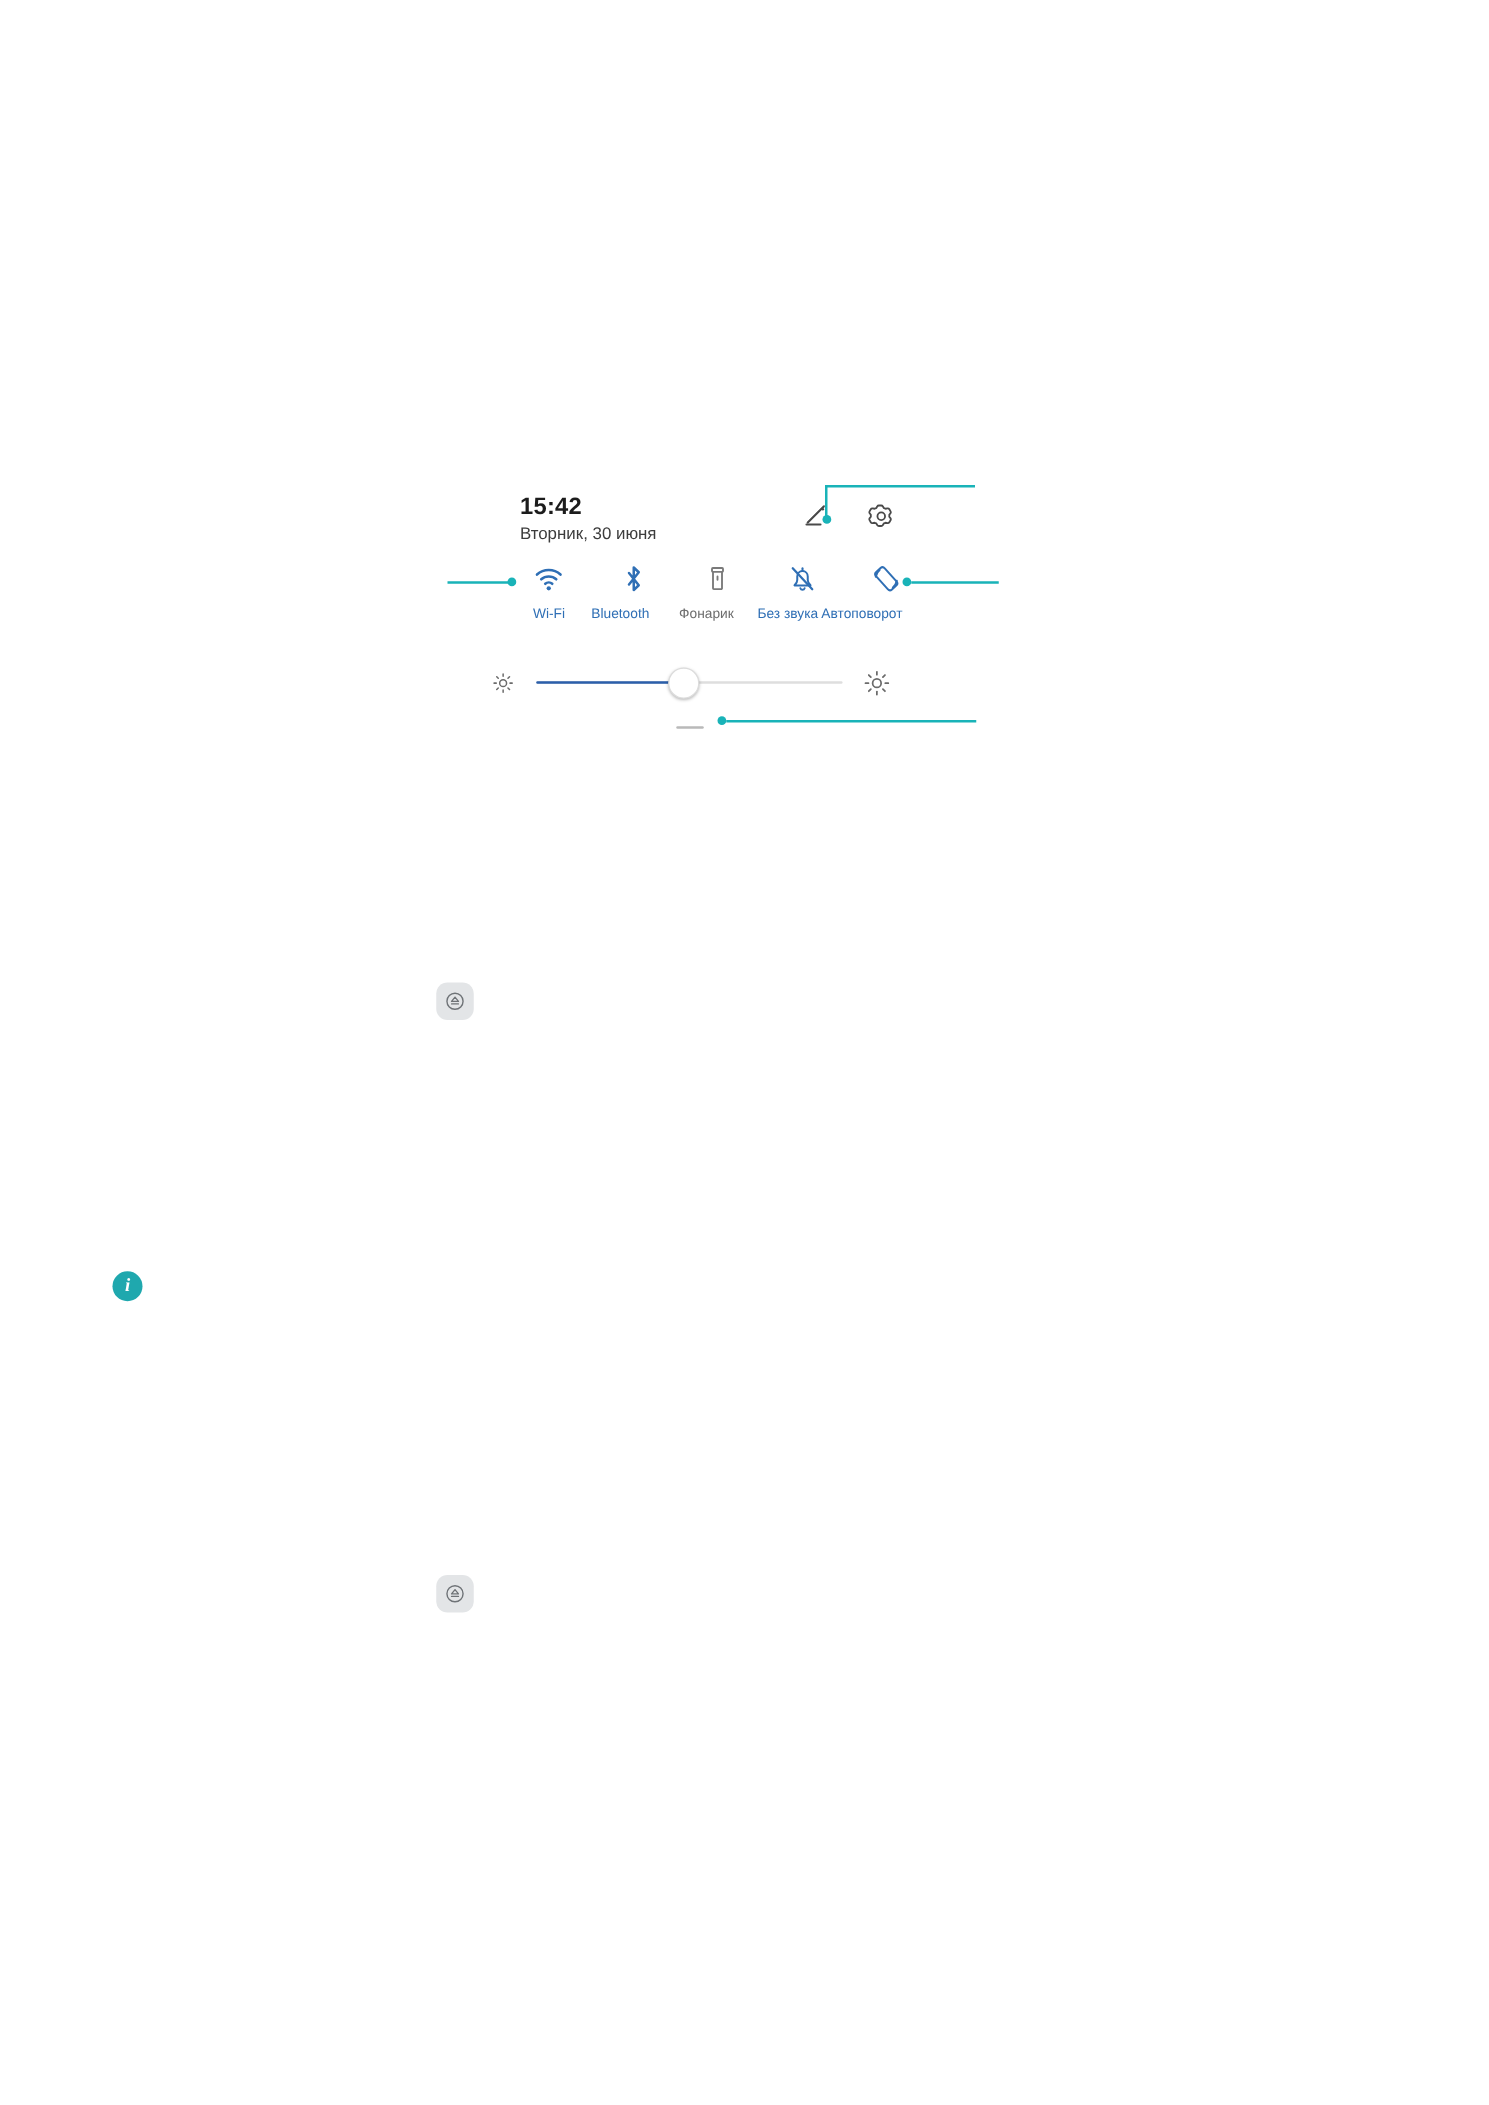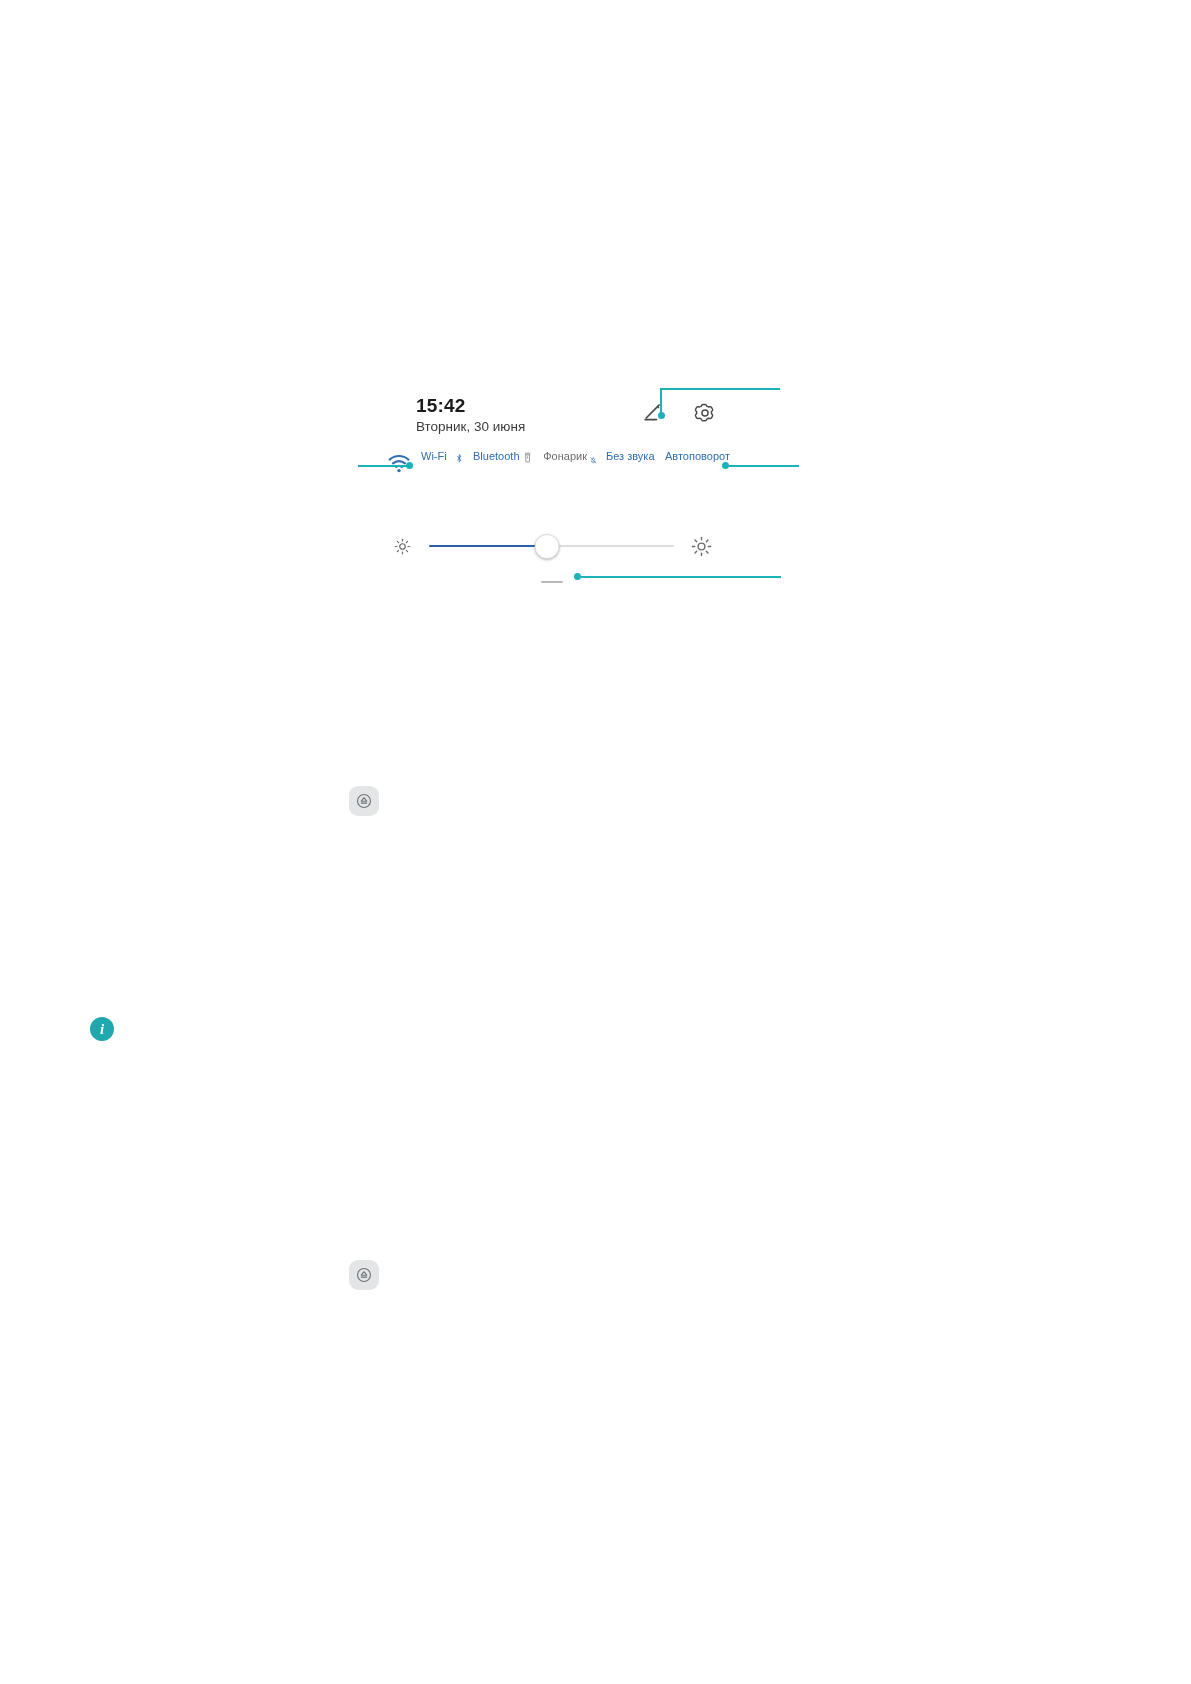--- a/index.html
+++ b/index.html
@@ -68,22 +68,22 @@
     left: 8px;
     top: 72px;
     width: 336px;
     display: flex;
     justify-content: space-between;
     align-items: flex-start;
   }
   .toggle {
     width: 66px;
     display: flex;
-    flex-direction: row;
-    align-items: flex-start;
+    flex-direction: column;
+    align-items: flex-end;
     gap: 9px;
   }
   .toggle .tg-ico {
     width: 26px;
     height: 26px;
     display: block;
   }
   .toggle .tg-label {
     font-size: 11px;
     line-height: 13px;

